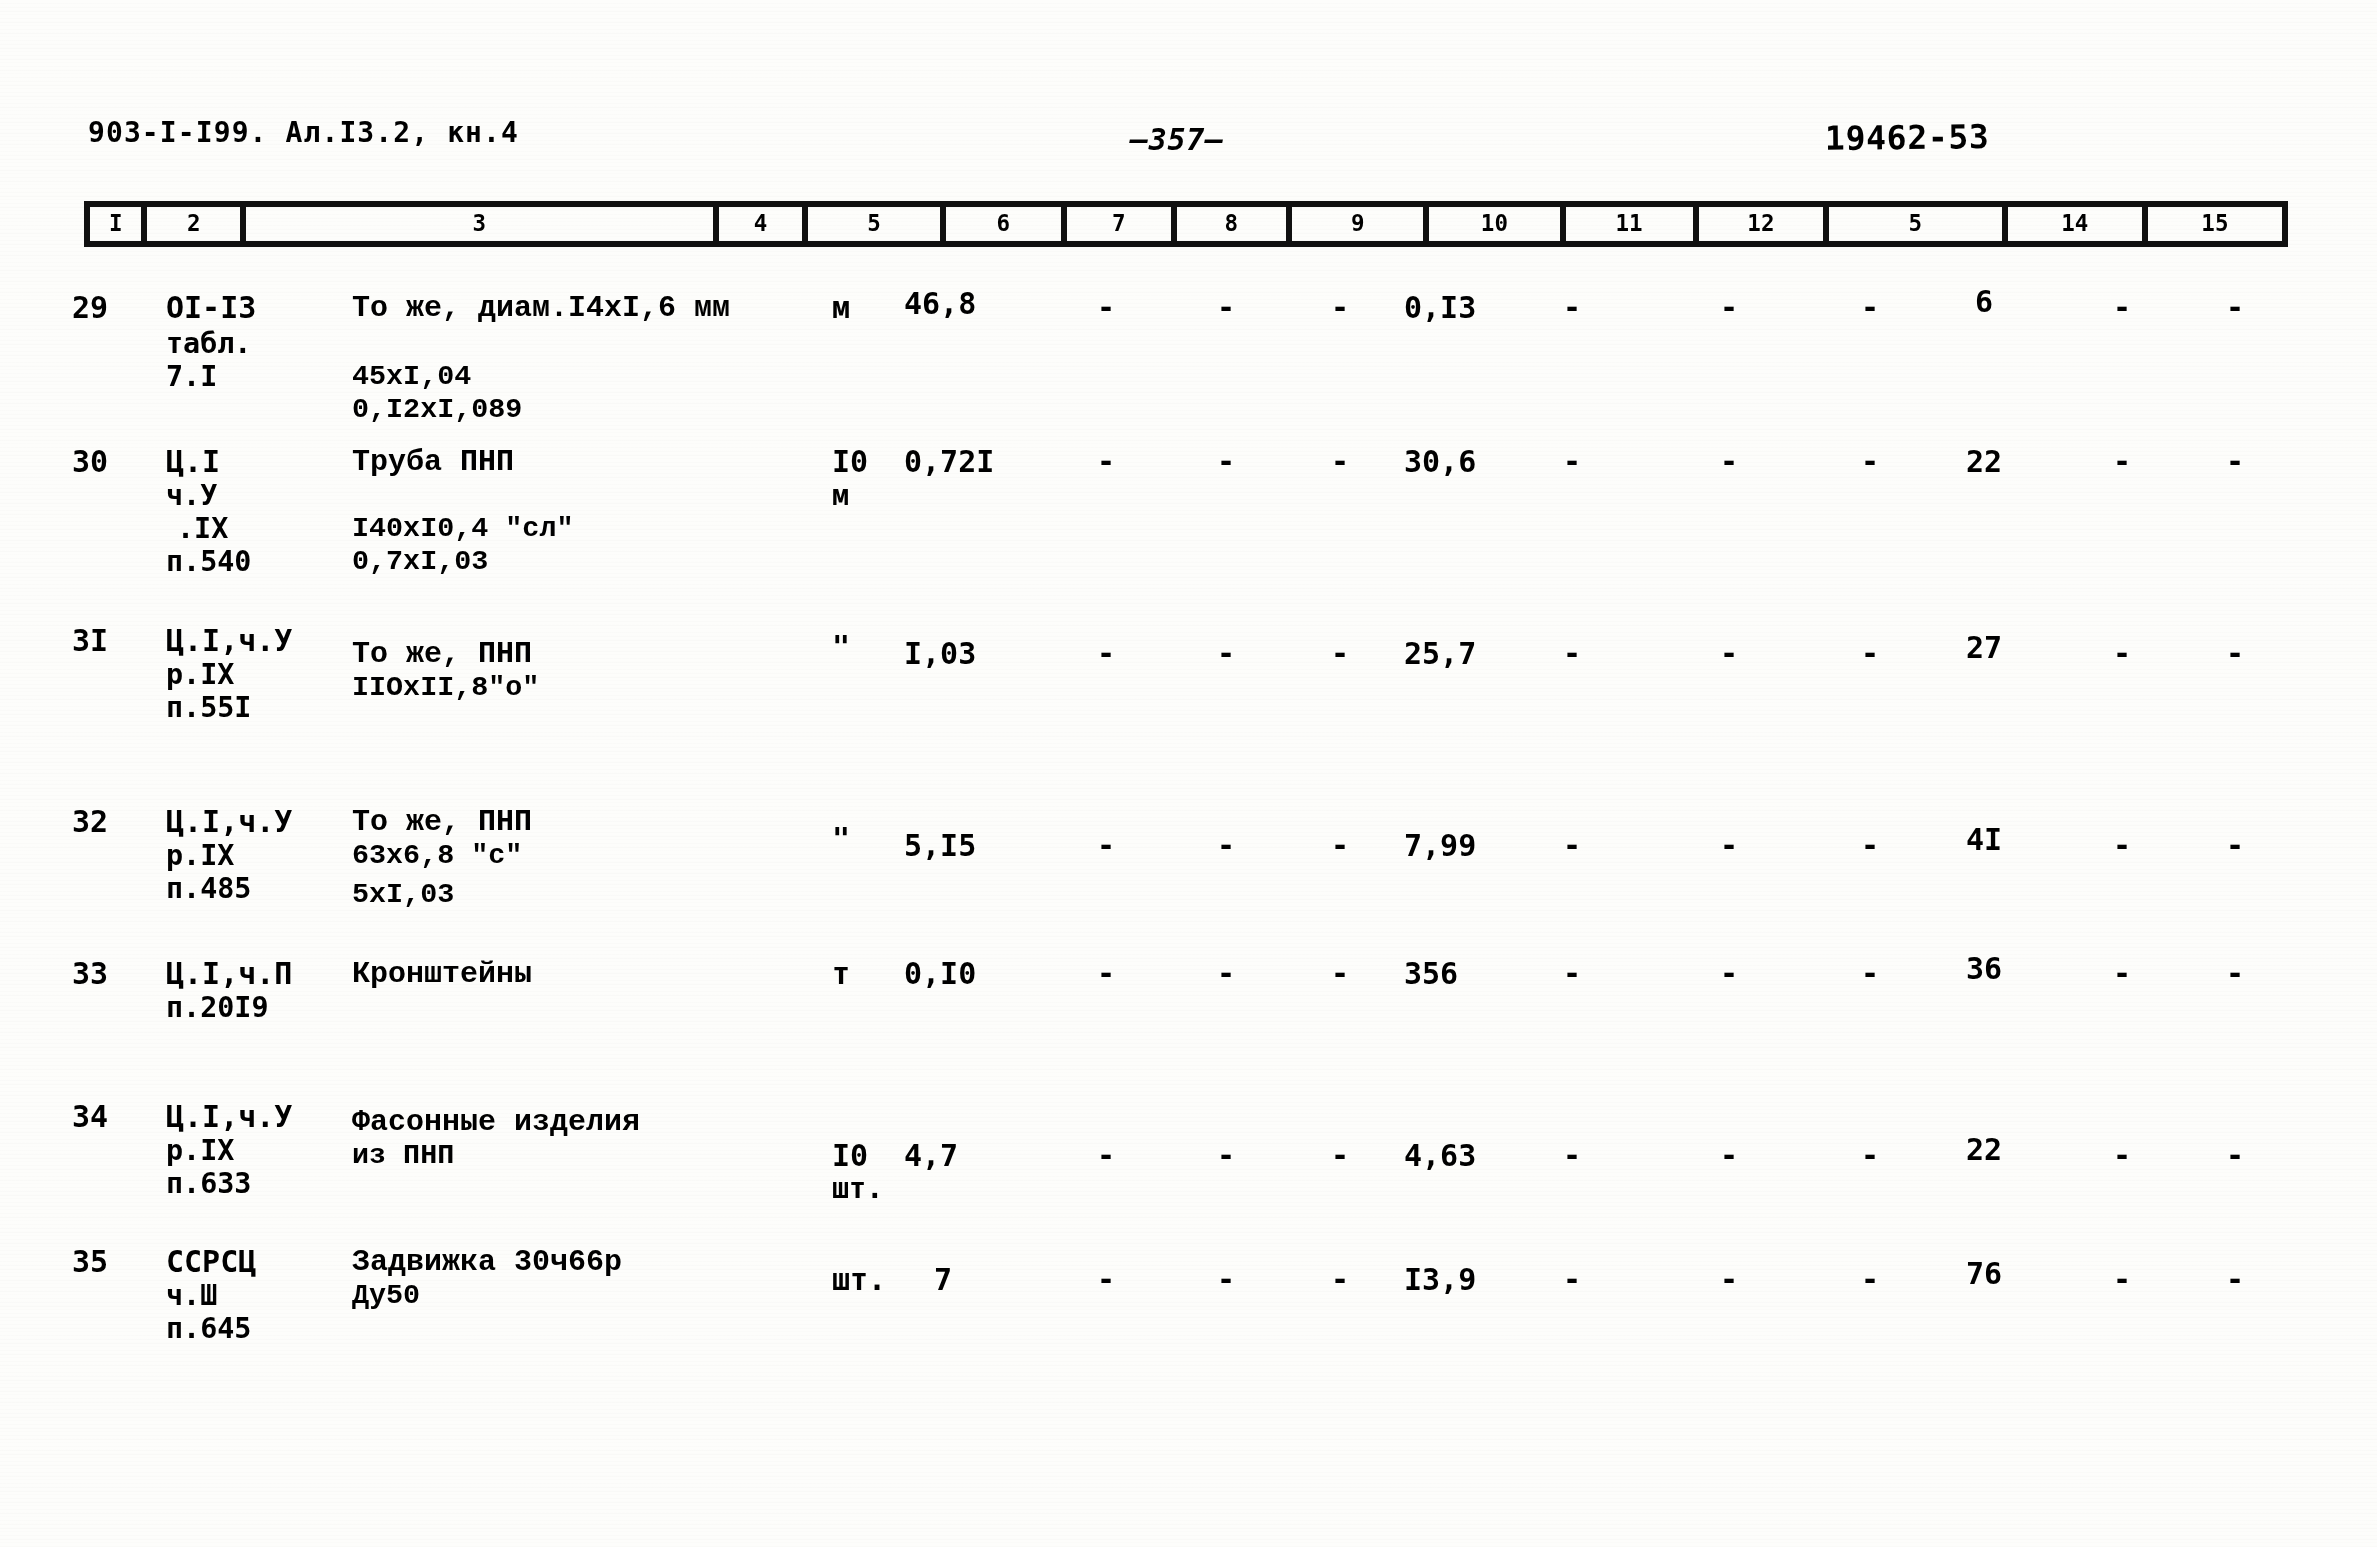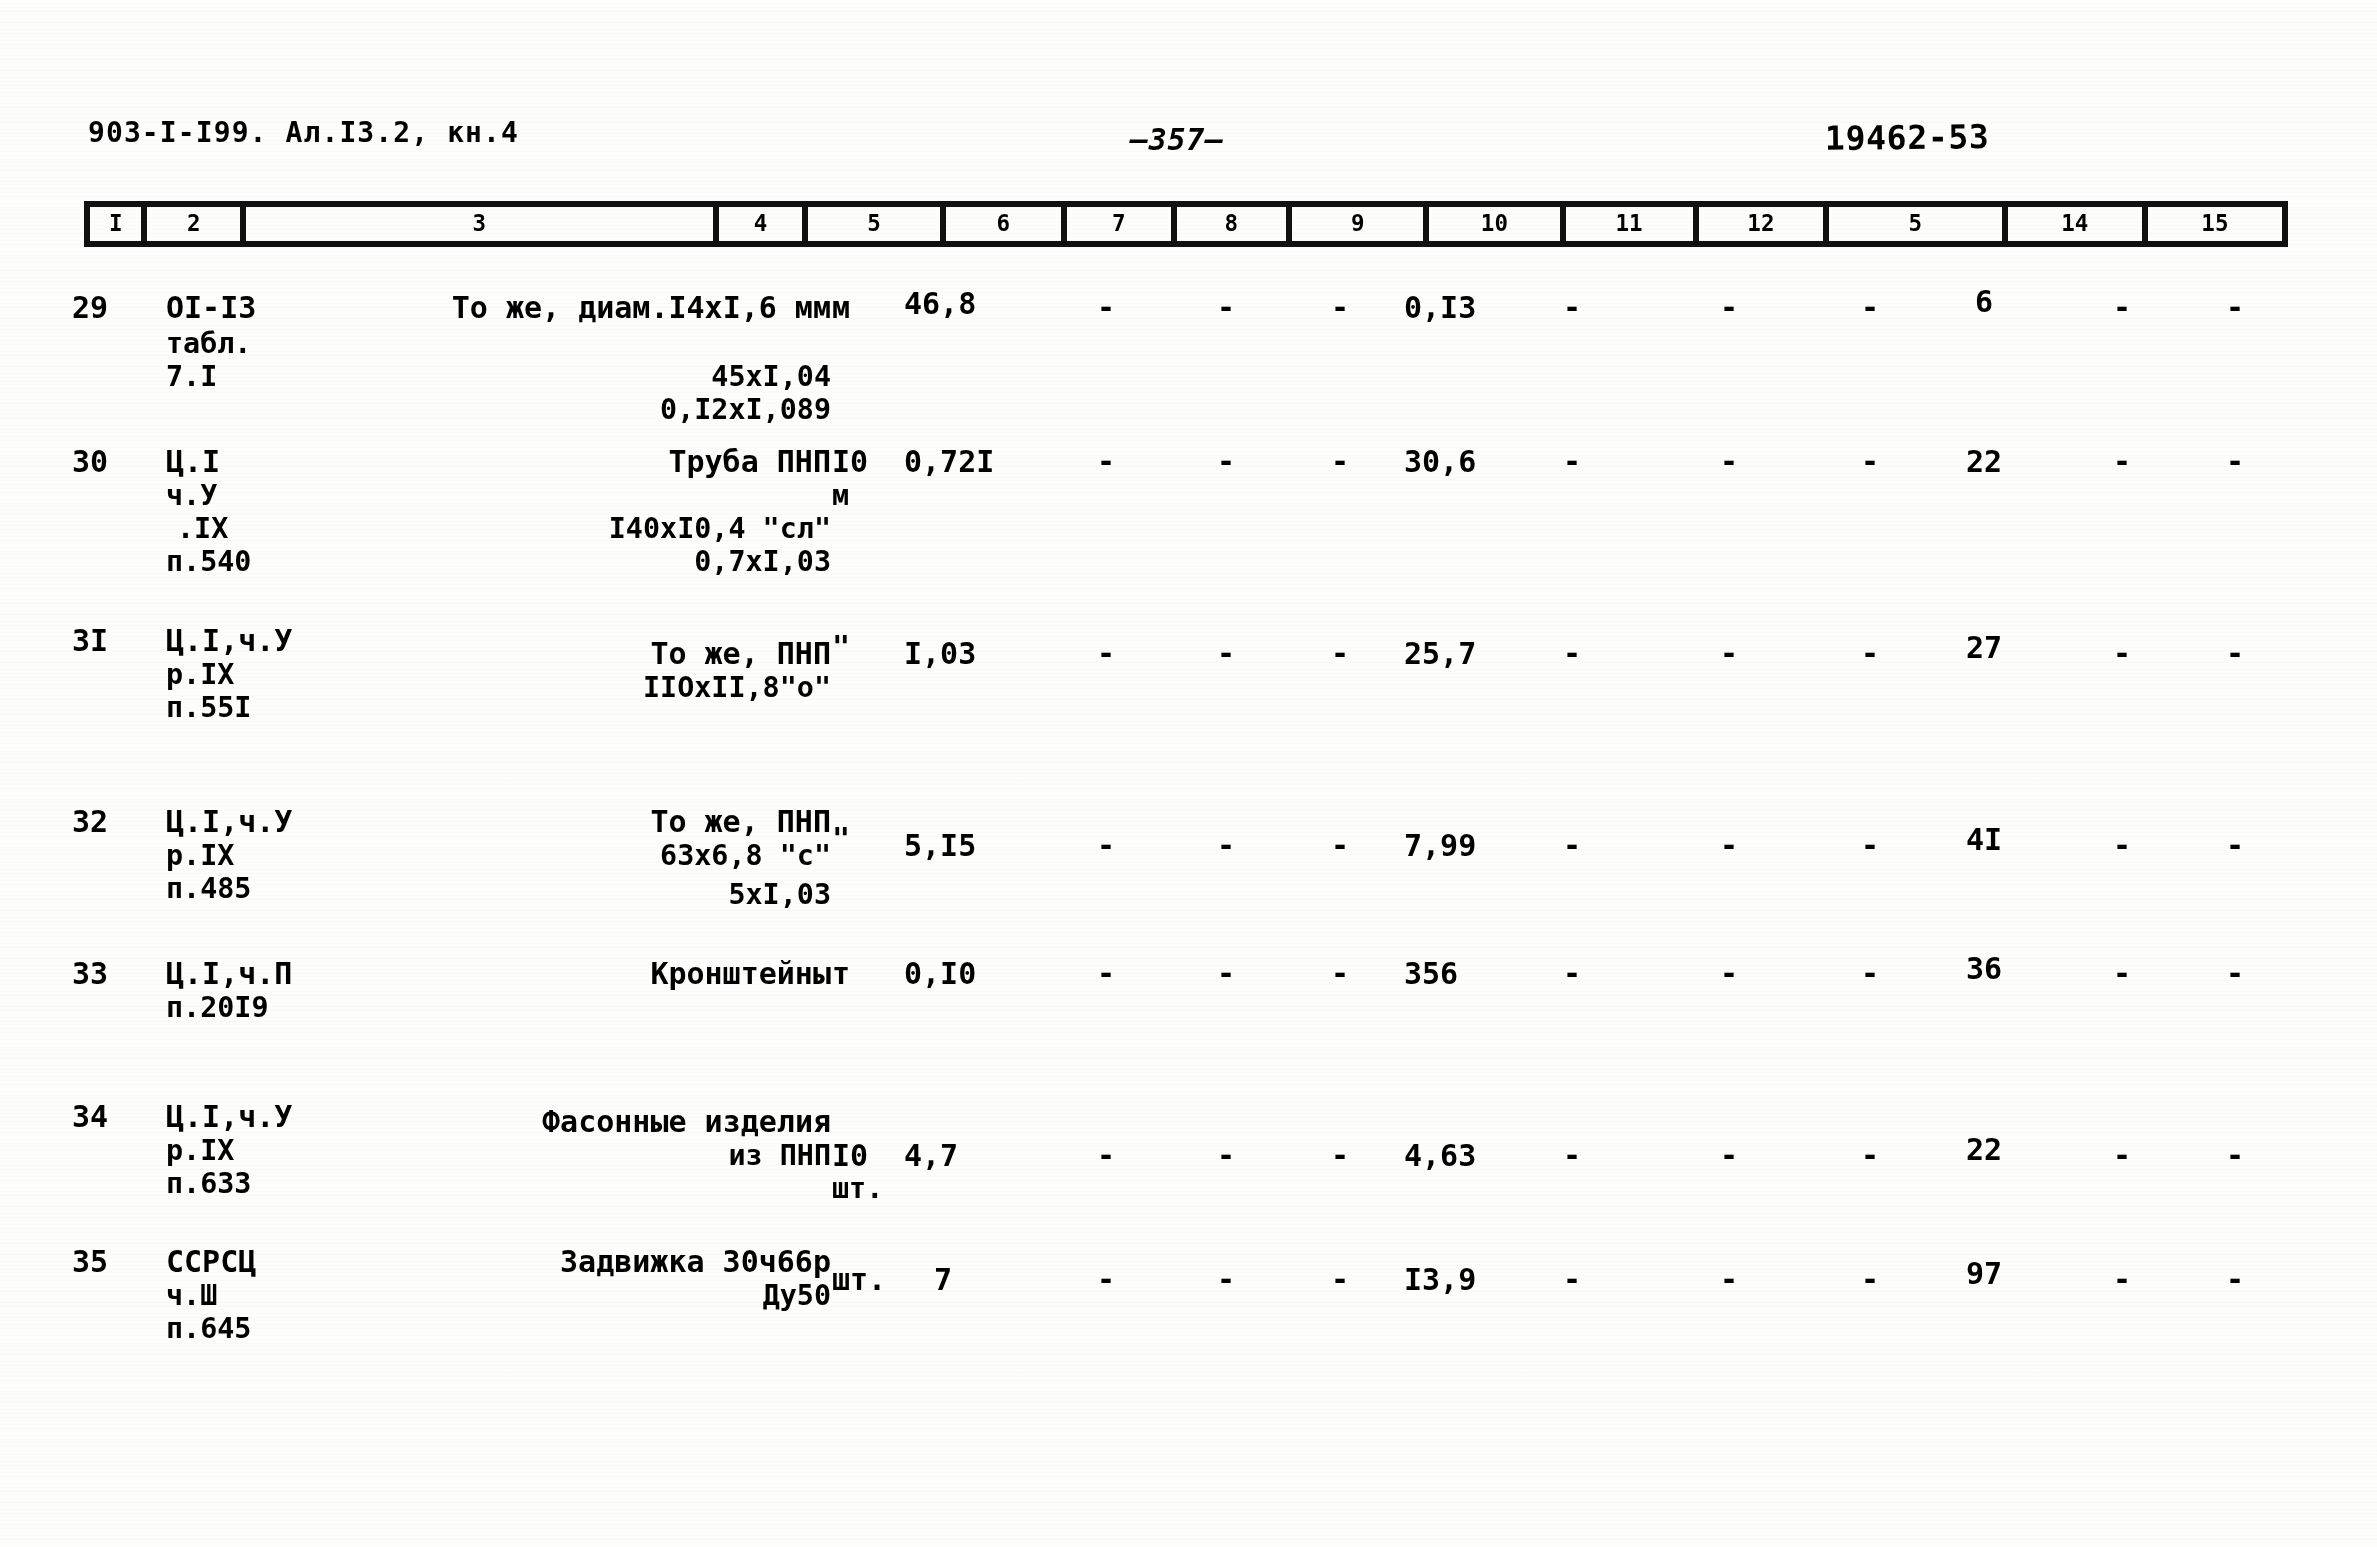--- a/index.html
+++ b/index.html
@@ -106,21 +106,21 @@
     font-family: "DejaVu Sans Mono", monospace;
     font-weight: 700;
     font-size: 30px;
     line-height: 34px;
     white-space: pre;
   }
 
   
   .c1  { left: 72px;   width: 75px; text-align: left; }
   .c2  { left: 166px;  width: 180px; text-align: left; }
-  .c3  { left: 352px;  width: 479px; text-align: right; }
+  .c3  { left: 352px;  width: 479px; text-align: left; font-family: Liberation Mono, monospace; }
   .c4  { left: 832px; width: 72px;  text-align: left; }
   .c5  { left: 904px; width: 135px; text-align: left; }
   .c6  { left: 1061px; width: 90px; text-align: center; }
   .c7  { left: 1181px; width: 90px; text-align: center; }
   .c8  { left: 1295px; width: 90px; text-align: center; }
   .c9  { left: 1404px; width: 150px; text-align: left; }
   .c10 { left: 1527px; width: 90px; text-align: center; }
   .c11 { left: 1684px; width: 90px; text-align: center; }
   .c12 { left: 1825px; width: 90px; text-align: center; }
   .c13 { left: 1924px; width: 120px; text-align: center; }
@@ -312,21 +312,21 @@
       <div class="cellmono c3 sub" style="top:42px">Ду50</div>
       <div class="cellmono c4" style="top:25.5px">шт.</div>
       <div class="cellmono c5" style="left:934px;top:25.5px">7</div>
       <div class="cellmono c6 dash" style="top:25.5px">-</div>
       <div class="cellmono c7 dash" style="top:25.5px">-</div>
       <div class="cellmono c8 dash" style="top:25.5px">-</div>
       <div class="cellmono c9" style="top:25.5px">I3,9</div>
       <div class="cellmono c10 dash" style="top:25.5px">-</div>
       <div class="cellmono c11 dash" style="top:25.5px">-</div>
       <div class="cellmono c12 dash" style="top:25.5px">-</div>
-      <div class="cellmono c13" style="top:19.5px">97</div>
+      <div class="cellmono c13" style="top:19.5px">76</div>
       <div class="cellmono c14 dash" style="top:25.5px">-</div>
       <div class="cellmono c15 dash" style="top:25.5px">-</div>
     </div>
 
   </div>
 
   <div class="grain"></div>
 </div>
 
 

